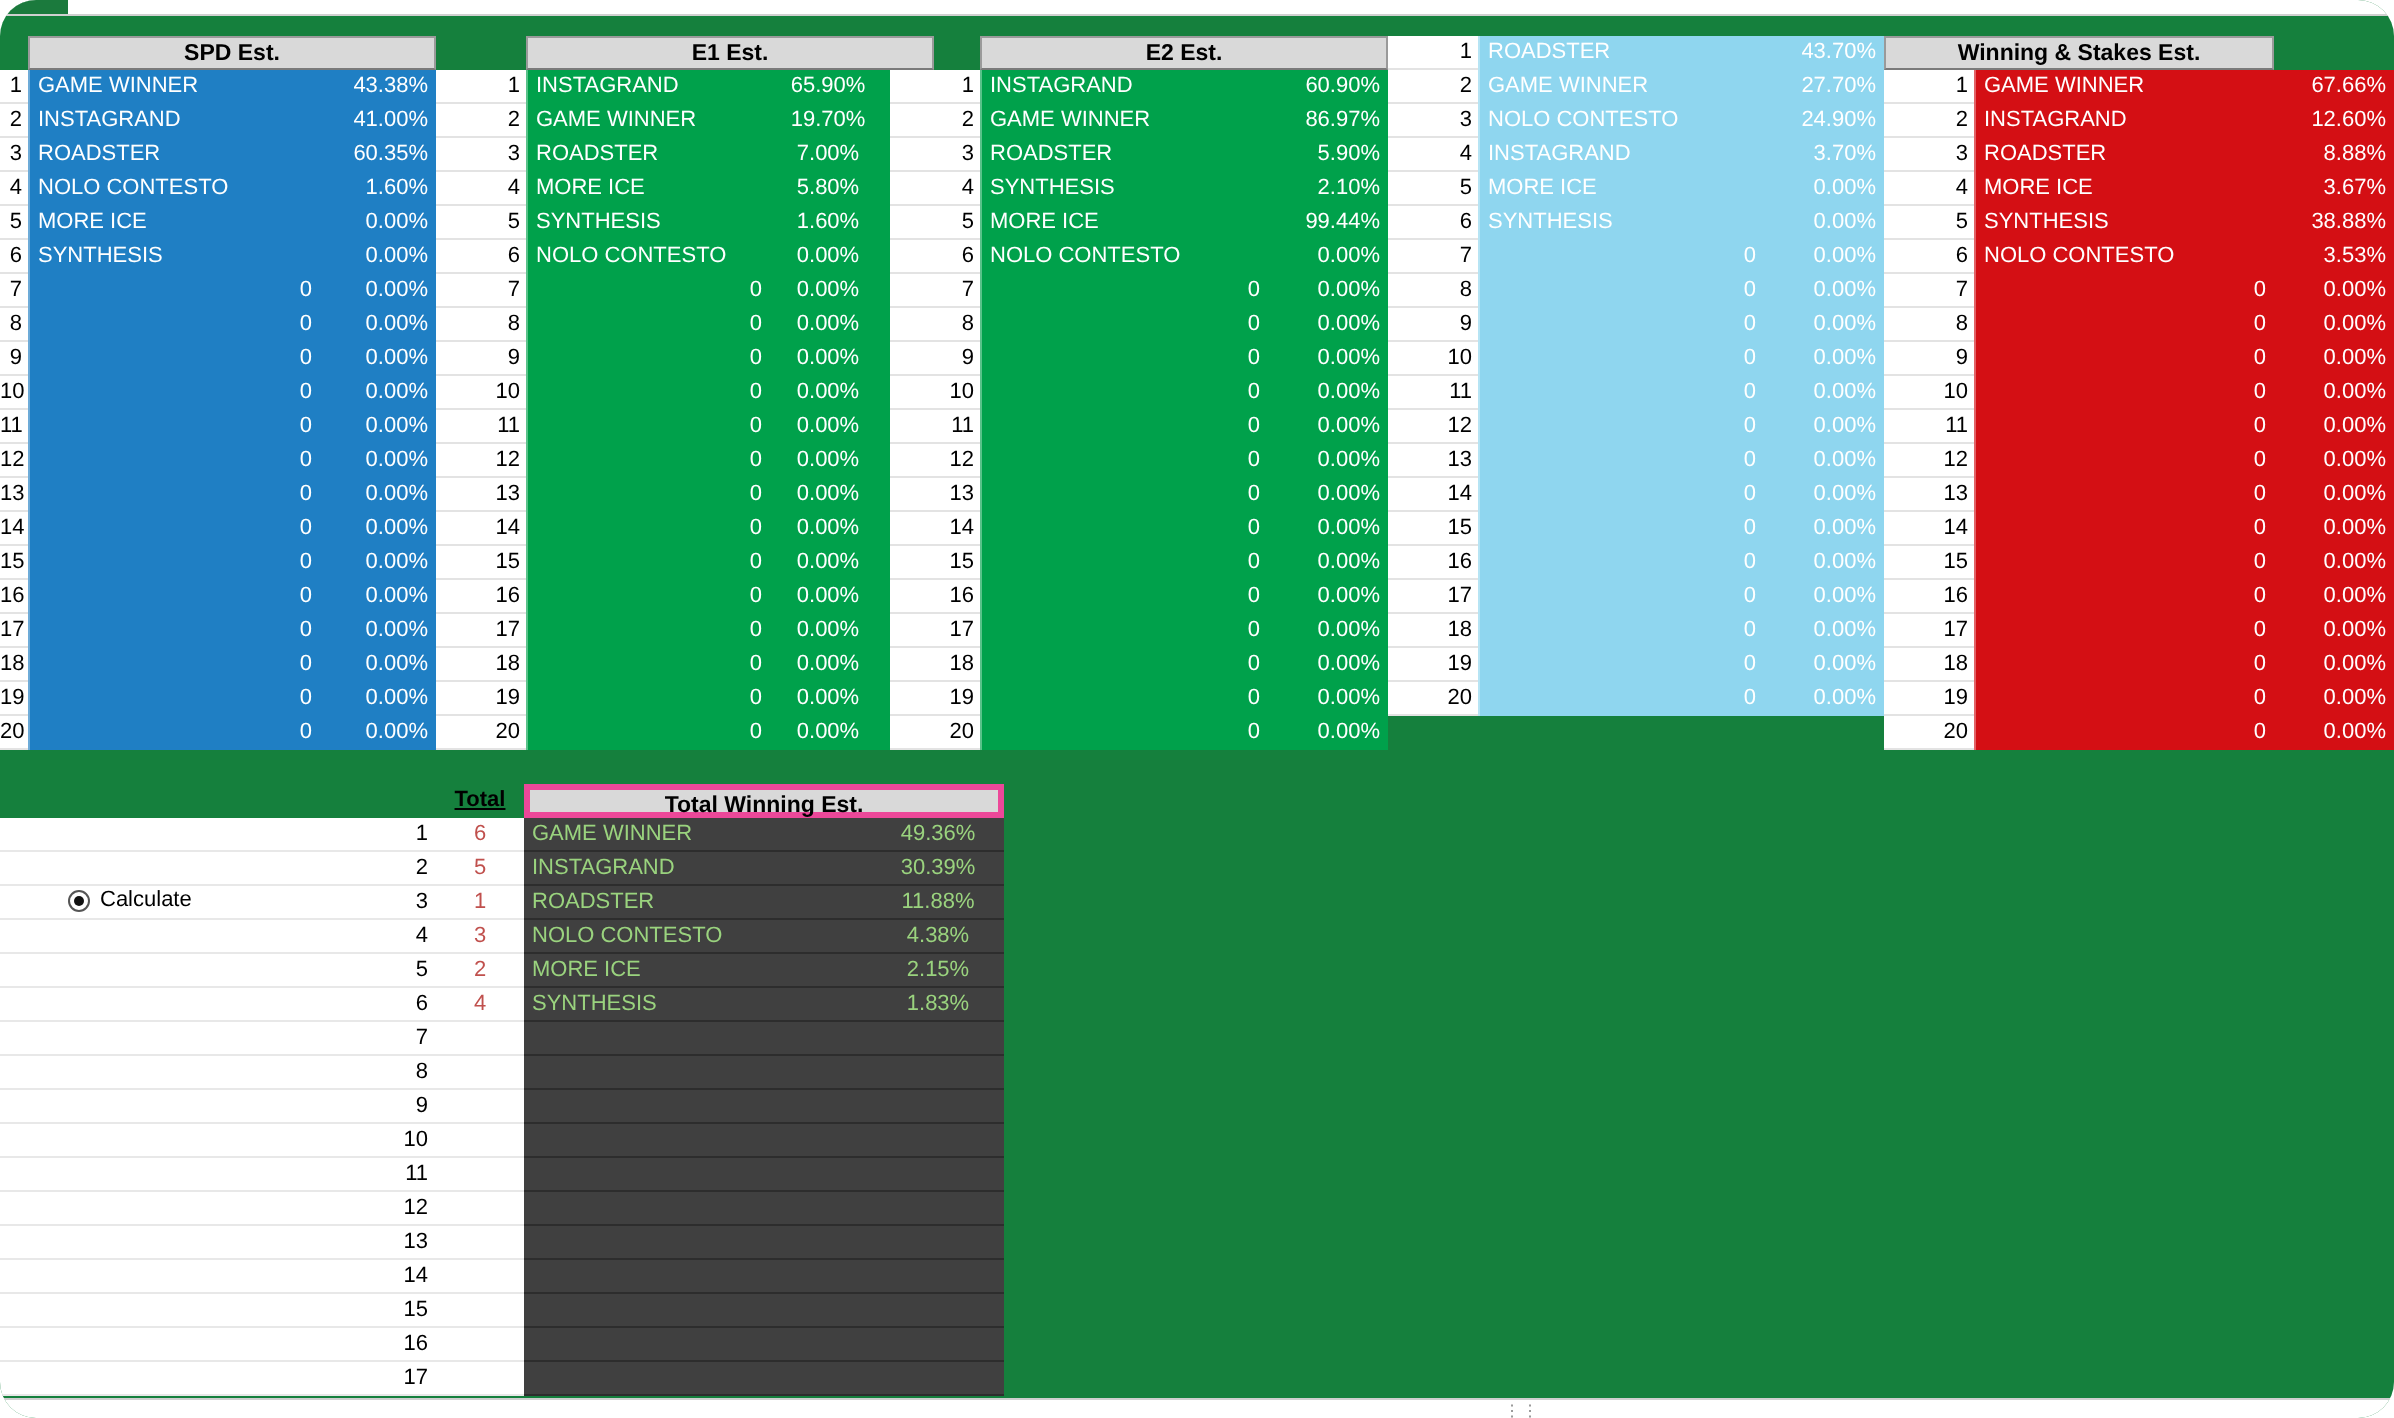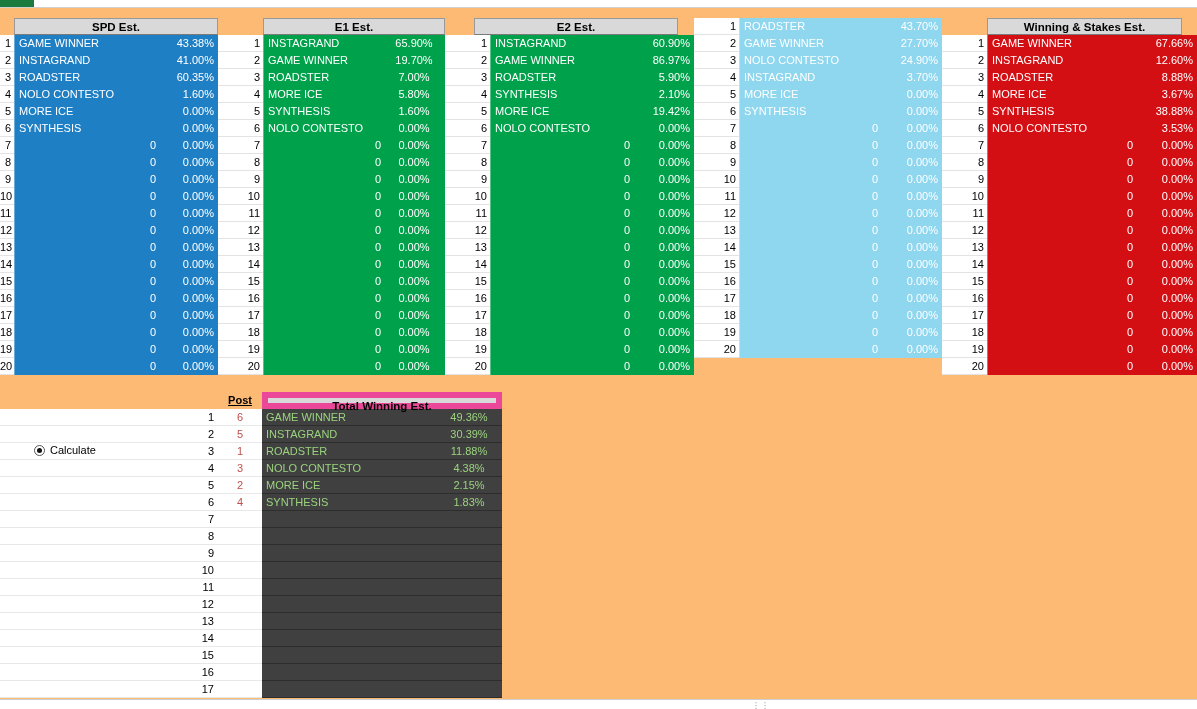--- a/index.html
+++ b/index.html
@@ -6,21 +6,22 @@
   html, body {
     margin: 0; padding: 0;
     background: #ffffff;
     font-family: "Liberation Sans", sans-serif;
   }
   #app {
     position: relative;
     width: 1197px;
     height: 709px;
     overflow: hidden;
-    background: #fdba74;
+    background: #15803d;
+    border-radius: 18px;
   }
   .topbar {
     position: absolute;
     top: 0; left: 0;
     width: 1197px;
     height: 8px;
     background: #ffffff;
     border-bottom: 1px solid #d0d0d0;
   }
   .topbar .tab-stub {
@@ -80,27 +81,27 @@
     padding-right: 4px;
     color: #ffffff;
     font-size: 11px;
   }
   .zero .name { text-align: right; padding-right: 6px; }
 
   
   .p-spd  { left: 0px;   top: 18px; width: 218px; }
   .p-spd  .panel-header { margin-left: 14px; width: 204px; }
   .p-e1   { left: 218px; top: 18px; width: 227px; }
-  .p-e1   .panel-header { margin-left: 45px; width: 182px; }
+  .p-e1   .panel-header { margin-left: 45px; width: 204px; }
   .p-e2   { left: 445px; top: 18px; width: 249px; }
-  .p-e2   .panel-header { margin-left: 29px; width: 204px; }
+  .p-e2   .panel-header { margin-left: 45px; width: 204px; }
   .p-lp   { left: 694px; top: 18px; width: 248px; }
   .p-lp   .panel-header { margin-left: 45px; width: 203px; }
   .p-ws   { left: 942px; top: 18px; width: 255px; }
-  .p-ws   .panel-header { margin-left: 45px; width: 195px; }
+  .p-ws   .panel-header { width: 195px; }
 
   .p-e1 .rownum, .p-e2 .rownum, .p-lp .rownum, .p-ws .rownum { width: 45px; }
   .p-spd .rownum { width: 14px; }
   .p-spd .val { width: 56px; }
   .p-e1 .val  { width: 58px; text-align: center; }
   .p-e2 .val  { width: 58px; }
   .p-lp .val  { width: 58px; }
   .p-ws .val  { width: 58px; }
 
   
@@ -133,21 +134,21 @@
   .total-header {
     position: absolute;
     left: 262px; top: 0px;
     width: 240px; height: 17px;
     line-height: 17px;
     text-align: center;
     font-weight: bold;
     font-size: 11.5px;
     color: #000;
     background: #d9d9d9;
-    border: 6px solid #ec4899;
+    border: 3px solid #ec4899;
   }
   .brow {
     display: flex;
     height: 17px;
     line-height: 17px;
   }
   .bnum {
     width: 218px;
     text-align: right;
     padding-right: 4px;
@@ -547,21 +548,21 @@
             <div class="rownum">4</div>
             <div class="cells">
               <div class="name">SYNTHESIS</div>
               <div class="val">2.10%</div>
             </div>
           </div>
           <div class="row fill-e2">
             <div class="rownum">5</div>
             <div class="cells">
               <div class="name">MORE ICE</div>
-              <div class="val">19.42%</div>
+              <div class="val">99.44%</div>
             </div>
           </div>
           <div class="row fill-e2">
             <div class="rownum">6</div>
             <div class="cells">
               <div class="name">NOLO CONTESTO</div>
               <div class="val">0.00%</div>
             </div>
           </div>
           <div class="row fill-e2 zero">
@@ -949,21 +950,21 @@
             <div class="cells">
               <div class="name">0</div>
               <div class="val">0.00%</div>
             </div>
           </div>
         </div>
       </div>
     </div>
 
   <div class="bottom">
-    <div class="post-header">Post</div>
+    <div class="post-header">Total</div>
     <div class="total-header">Total Winning Est.</div>
     <div id="bottom-rows" style="padding-top:17px;">
         <div class="brow">
           <div class="bnum">1</div>
           <div class="bpost">6</div>
           <div class="bcells">
             <div class="bname">GAME WINNER</div>
             <div class="bval">49.36%</div>
           </div>
         </div>

